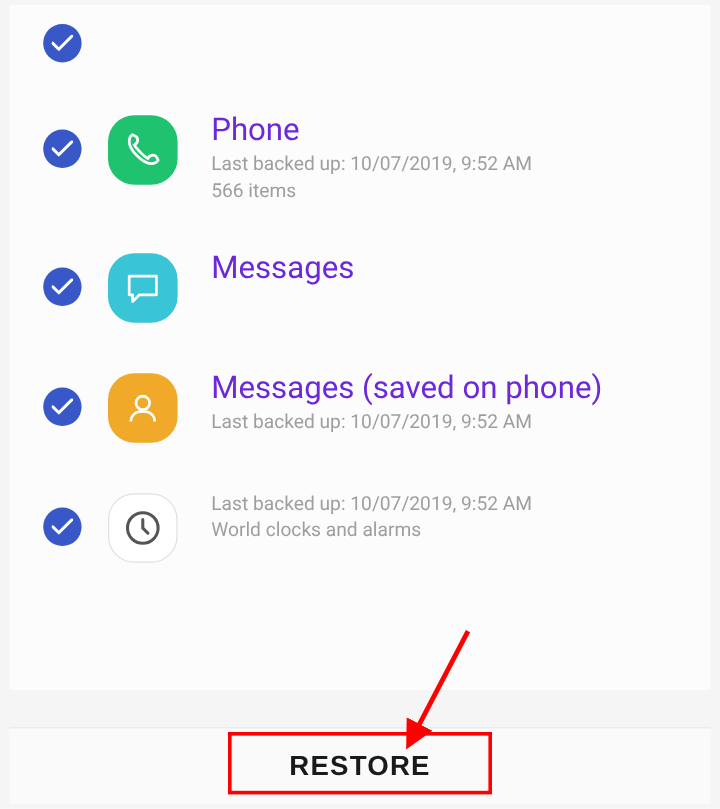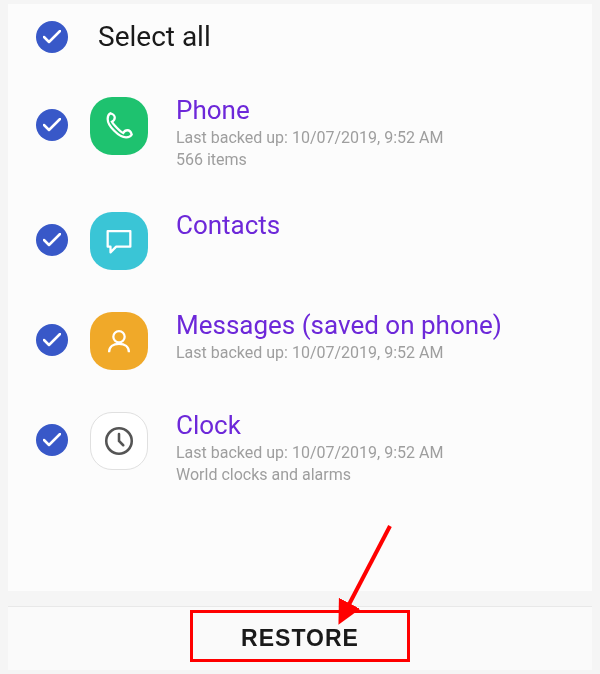--- a/index.html
+++ b/index.html
@@ -114,21 +114,20 @@
 </head>
 <body>
 
 <div class="container">
   <div class="select-all-row">
     <div class="checkbox">
       <svg viewBox="0 0 18 14">
           <path d="M1 7 L6 12 L17 1" stroke="#fff" stroke-width="2.5" fill="none" stroke-linecap="round" stroke-linejoin="round"></path>
         </svg>
     </div>
-    <div class="select-all-label">Select all</div>
   </div>
 
   <div class="item-row">
     <div class="checkbox">
       <svg viewBox="0 0 18 14">
           <path d="M1 7 L6 12 L17 1" stroke="#fff" stroke-width="2.5" fill="none" stroke-linecap="round" stroke-linejoin="round"></path>
         </svg>
     </div>
     <div class="app-icon icon-phone">
       <svg viewBox="0 0 24 24">
@@ -148,21 +147,21 @@
       <svg viewBox="0 0 18 14">
           <path d="M1 7 L6 12 L17 1" stroke="#fff" stroke-width="2.5" fill="none" stroke-linecap="round" stroke-linejoin="round"></path>
         </svg>
     </div>
     <div class="app-icon icon-messages">
       <svg viewBox="0 0 24 24">
           <path d="M4 5 H20 V16 H10 L6 20 V16 H4 Z" fill="none" stroke="#fff" stroke-width="1.6" stroke-linejoin="round"></path>
         </svg>
     </div>
     <div class="item-text">
-      <div class="item-title">Contacts</div>
+      <div class="item-title">Messages</div>
       <div class="item-subtitle">
         <br>
       </div>
     </div>
   </div>
 
   <div class="item-row">
     <div class="checkbox">
       <svg viewBox="0 0 18 14">
           <path d="M1 7 L6 12 L17 1" stroke="#fff" stroke-width="2.5" fill="none" stroke-linecap="round" stroke-linejoin="round"></path>
@@ -188,21 +187,20 @@
           <path d="M1 7 L6 12 L17 1" stroke="#fff" stroke-width="2.5" fill="none" stroke-linecap="round" stroke-linejoin="round"></path>
         </svg>
     </div>
     <div class="app-icon icon-clock">
       <svg viewBox="0 0 24 24">
           <circle cx="12" cy="12" r="9" fill="none" stroke="#555" stroke-width="1.8"></circle>
           <path d="M12 7 V12 L15 15" fill="none" stroke="#555" stroke-width="1.8" stroke-linecap="round"></path>
         </svg>
     </div>
     <div class="item-text">
-      <div class="item-title">Clock</div>
       <div class="item-subtitle">
         <span>Last backed up: 10/07/2019, 9:52 AM</span><br><span>World clocks and alarms</span>
       </div>
     </div>
   </div>
 </div>
 
 <div class="footer">
   <button class="restore-btn">RESTORE</button>
 </div>

